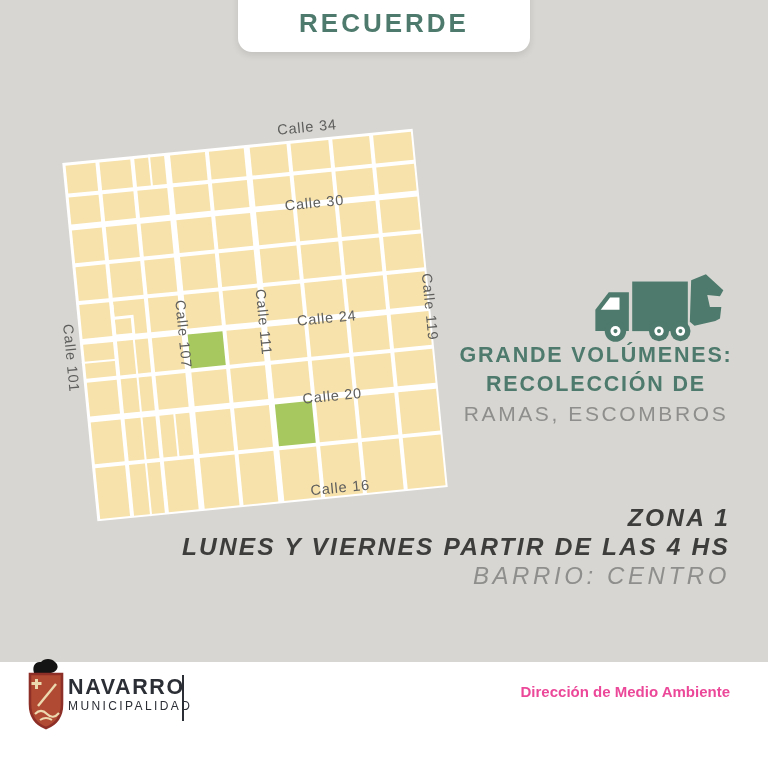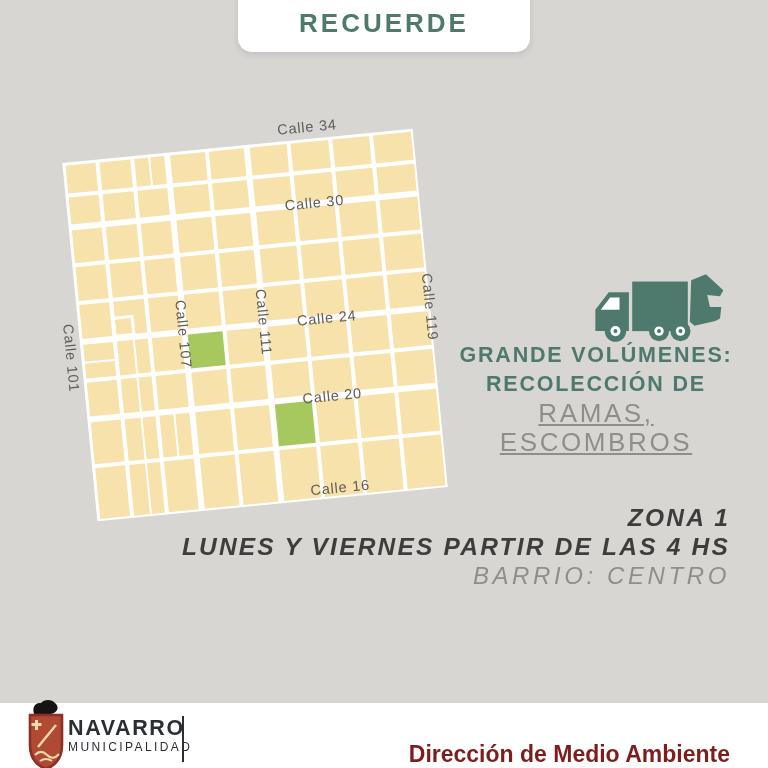--- a/index.html
+++ b/index.html
@@ -21,37 +21,37 @@
   .plaza-box{position:absolute;border:3px solid var(--street,#fff);background:transparent;}
   .plaza-tail{position:absolute;background:var(--street,#fff);}
   .street-label{position:absolute;width:120px;height:18px;line-height:18px;text-align:center;
     font-size:14.5px;letter-spacing:0.8px;color:var(--maplabel,#5e5e5d);white-space:nowrap;}
   .street-label.vertical{transform:rotate(90deg);}
 
   
   .truck{position:absolute;left:590px;top:272px;width:134px;height:70px;color:var(--teal,#4d7a6c);}
   .info-text{position:absolute;left:440px;top:341px;width:312px;text-align:center;line-height:29px;}
   .info-strong{font-size:21.5px;font-weight:bold;letter-spacing:1.8px;color:var(--teal,#4d7a6c);}
-  .info-normal{font-size:26px;font-weight:normal;letter-spacing:2.6px;color:var(--gray,#8e8e8c);text-decoration:underline;}
+  .info-normal{font-size:21px;font-weight:normal;letter-spacing:2.6px;color:var(--gray,#8e8e8c);}
 
   
   .schedule{position:absolute;right:38px;top:503px;text-align:right;line-height:29px;font-style:italic;}
   .sched-zone,.sched-days{font-size:24.5px;font-weight:bold;letter-spacing:2.2px;color:var(--dark,#3d3d3c);}
   .sched-barrio{font-size:24px;font-weight:normal;letter-spacing:3.6px;color:var(--gray,#8e8e8c);}
 
   
-  .footer{position:absolute;left:0;right:0;bottom:0;height:65px;background:var(--card,#fff);}
+  .footer{position:absolute;left:0;right:0;bottom:0;height:106px;background:var(--card,#fff);}
   .crest{position:absolute;left:26px;top:-4px;width:40px;height:74px;}
   .org{position:absolute;left:68px;top:14px;color:var(--logodark,#2b2e35);}
   .org-name{font-size:21.5px;font-weight:bold;letter-spacing:1.6px;line-height:22px;}
   .org-sub{font-size:12px;font-weight:normal;letter-spacing:2.4px;line-height:16px;}
   .divider{position:absolute;left:182px;top:13px;width:2px;height:46px;background:var(--logodark,#2b2e35);}
   .slogan{position:absolute;left:192px;top:11px;font-size:13.5px;font-weight:bold;line-height:16px;
     color:var(--logodark,#2b2e35);}
-  .department{position:absolute;right:38px;top:38px;font-size:23px;font-weight:bold;color:#7f1d1d;}
+  .department{position:absolute;right:38px;top:21px;font-size:15px;font-weight:bold;color:#ec4899;}
 </style>
 </head>
 <body>
 
 <div class="canvas" style="--bg: #d7d6d2; --card: #ffffff; --teal: #4d7a6c; --beige: #f7e2ac; --green: #a7c85e; --street: #ffffff; --maplabel: #5e5e5d; --dark: #3d3d3c; --gray: #8e8e8c; --logodark: #2b2e35;">
 
   <div class="header-card">
     <div class="header-title">RECUERDE</div>
   </div>
 

